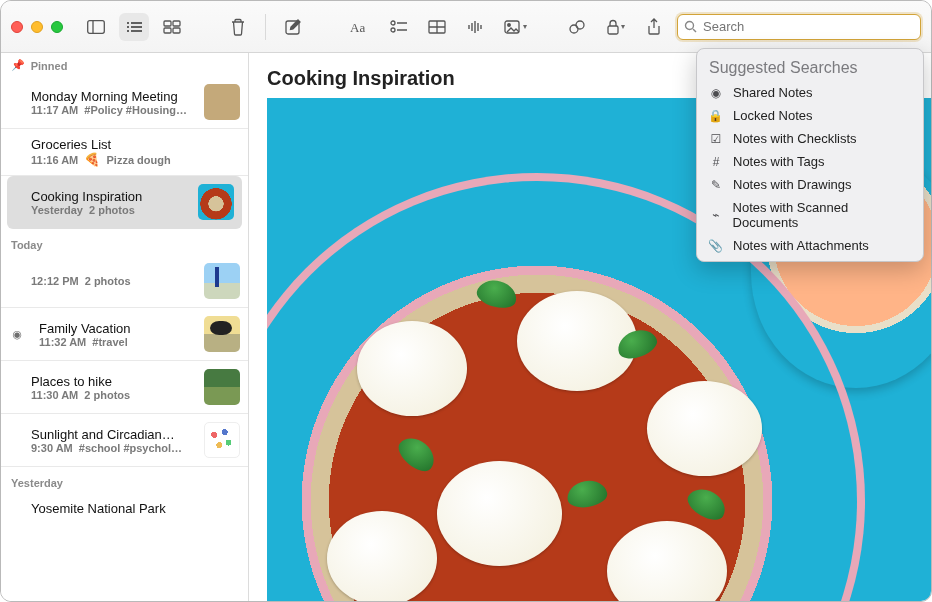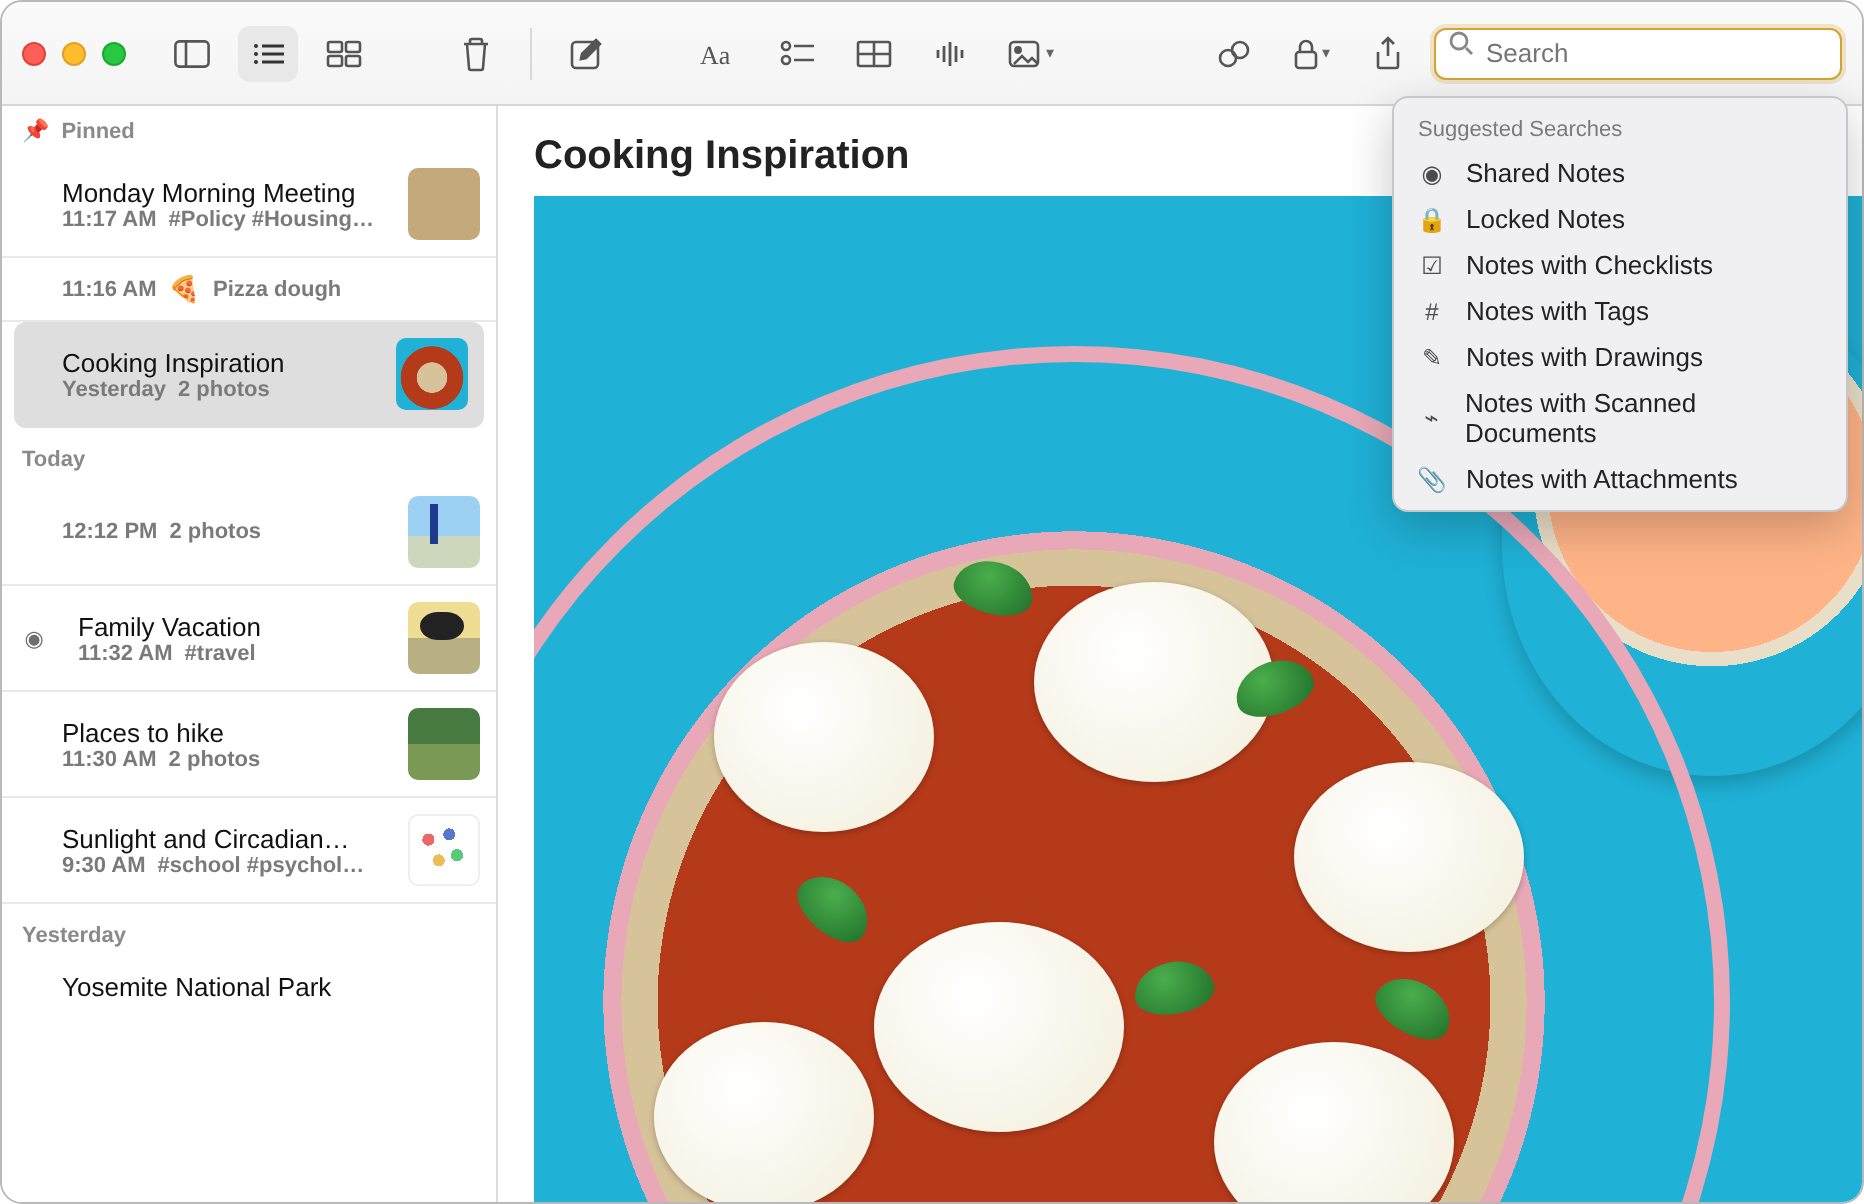--- a/index.html
+++ b/index.html
@@ -44,27 +44,27 @@
     height:28px;min-width:30px;padding:0 6px;
     display:flex;align-items:center;justify-content:center;
     color:#555;border-radius:6px;
   }
   .tb-btn.active{background:#e8e8e8;color:#222;}
   .tb-sep{width:1px;height:26px;background:#d9d9d9;margin:0 4px;}
   .spacer{flex:0 0 20px;}
   .flex-grow{flex:1;}
   .search-wrap{
     position:relative;
-    width:204px;
+    width:244px;
     height:26px;
     border:1.5px solid #d2a338;
     border-radius:6px;
     background:#fff;
     display:flex;
-    align-items:flex-start;
+    align-items:center;
     box-shadow:0 0 0 2px rgba(210,163,56,.25);
   }
   .search-wrap .mag{margin:0 4px 0 6px;color:#888;}
   .search-wrap input{
     border:none;outline:none;height:100%;
     font-size:13px;flex:1;background:transparent;
   }
   .chev{font-size:8px;color:#666;margin-left:1px;}
 
   
@@ -178,21 +178,21 @@
     top:48px;right:8px;
     width:228px;
     background:#f0f0f2;
     border:1px solid #c7c7ca;
     border-radius:8px;
     padding:6px 0 4px 0;
     box-shadow:0 8px 24px rgba(0,0,0,.22);
     z-index:10;
   }
   .popover .hdr{
-    font-size:11px;color:#7a7a7e;
+    font-size:16px;color:#7a7a7e;
     padding:4px 12px 4px 12px;
   }
   .sugg{
     display:flex;align-items:center;gap:10px;
     padding:4px 12px;
     font-size:13px;color:#222;
     cursor:default;
   }
   .sugg .ic{width:14px;color:#4c4c50;display:flex;justify-content:center;font-size:12px;}
 
@@ -345,20 +345,21 @@
           <div class="sub">
             <span>11:17 AM</span>
             <span>#Policy #Housing…</span>
           </div>
         </div>
         <div class="thumb th-m"></div>
       </div>
 
       <div class="note-item">
         <div class="meta">
+          <div class="ttl">Groceries List</div>
           <div class="sub">
             <span>11:16 AM</span>
             <span class="pizza-emoji">🍕</span>
             <span>Pizza dough</span>
           </div>
         </div>
       </div>
 
       <div class="note-item sel">
         <div class="meta">

